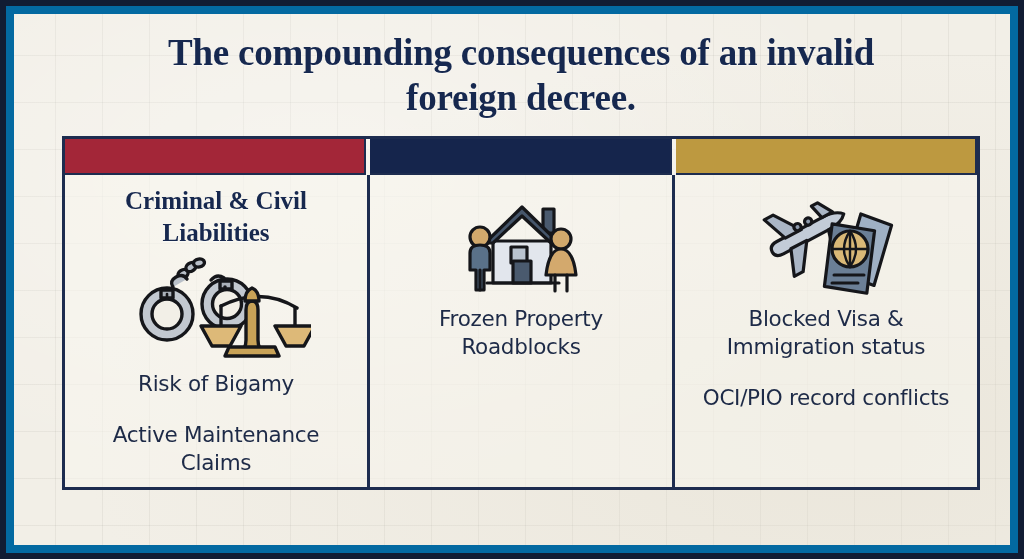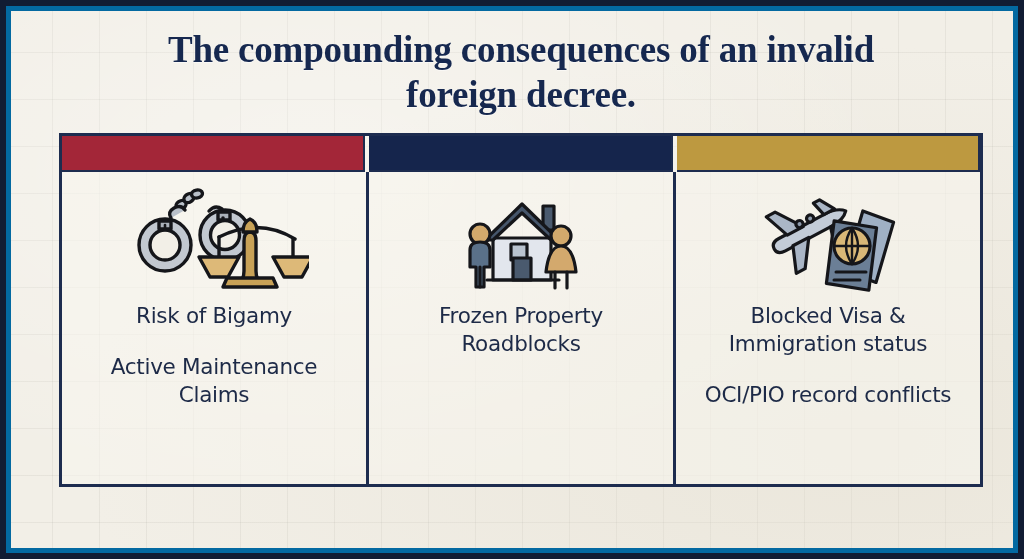--- a/index.html
+++ b/index.html
@@ -14,21 +14,21 @@
   
   #slide {
     position:relative;
     width:1024px; height:559px;
     background:#111c33;
     padding:6px;
   }
   #slide-inner {
     position:relative;
     width:100%; height:100%;
-    border:5px solid #0369a1;
+    border:8px solid #0369a1;
     background:#f2efe7;
     overflow:hidden;
     padding-left:18px;
   }
   
   #grid {
     position:absolute; inset:0;
     background-image:
       linear-gradient(to right, rgba(150,150,140,0.13) 1px, transparent 1px),
       linear-gradient(to bottom, rgba(150,150,140,0.13) 1px, transparent 1px);
@@ -147,20 +147,21 @@
 
       <div id="bars">
         <div class="bar" style="background:#a32638"></div>
         <div class="bar" style="background:#15254c"></div>
         <div class="bar" style="background:#bd9940"></div>
       </div>
 
       <div id="cols">
 
         <div class="col">
+          <div class="col-head">Criminal &amp; Civil Liabilities</div>
           <div class="icon-wrap">
             <svg width="190" height="112" viewBox="0 0 190 112">
               <g stroke="#15161a" stroke-width="3.4" stroke-linecap="round" stroke-linejoin="round" fill="none">
 
                 <ellipse cx="62" cy="20" rx="5.5" ry="4" fill="#b9c0c9" transform="rotate(-35 62 20)"></ellipse>
                 <ellipse cx="70" cy="13" rx="5.5" ry="4" fill="#b9c0c9" transform="rotate(-35 70 13)"></ellipse>
                 <ellipse cx="78" cy="9" rx="5.5" ry="4" fill="#b9c0c9" transform="rotate(-10 78 9)"></ellipse>
 
                 <path d="M52 33 q-4 -6 3 -10 q7 -4 11 2" fill="#b9c0c9"></path>
                 <circle cx="46" cy="60" r="26" fill="#c2c8d0"></circle>

